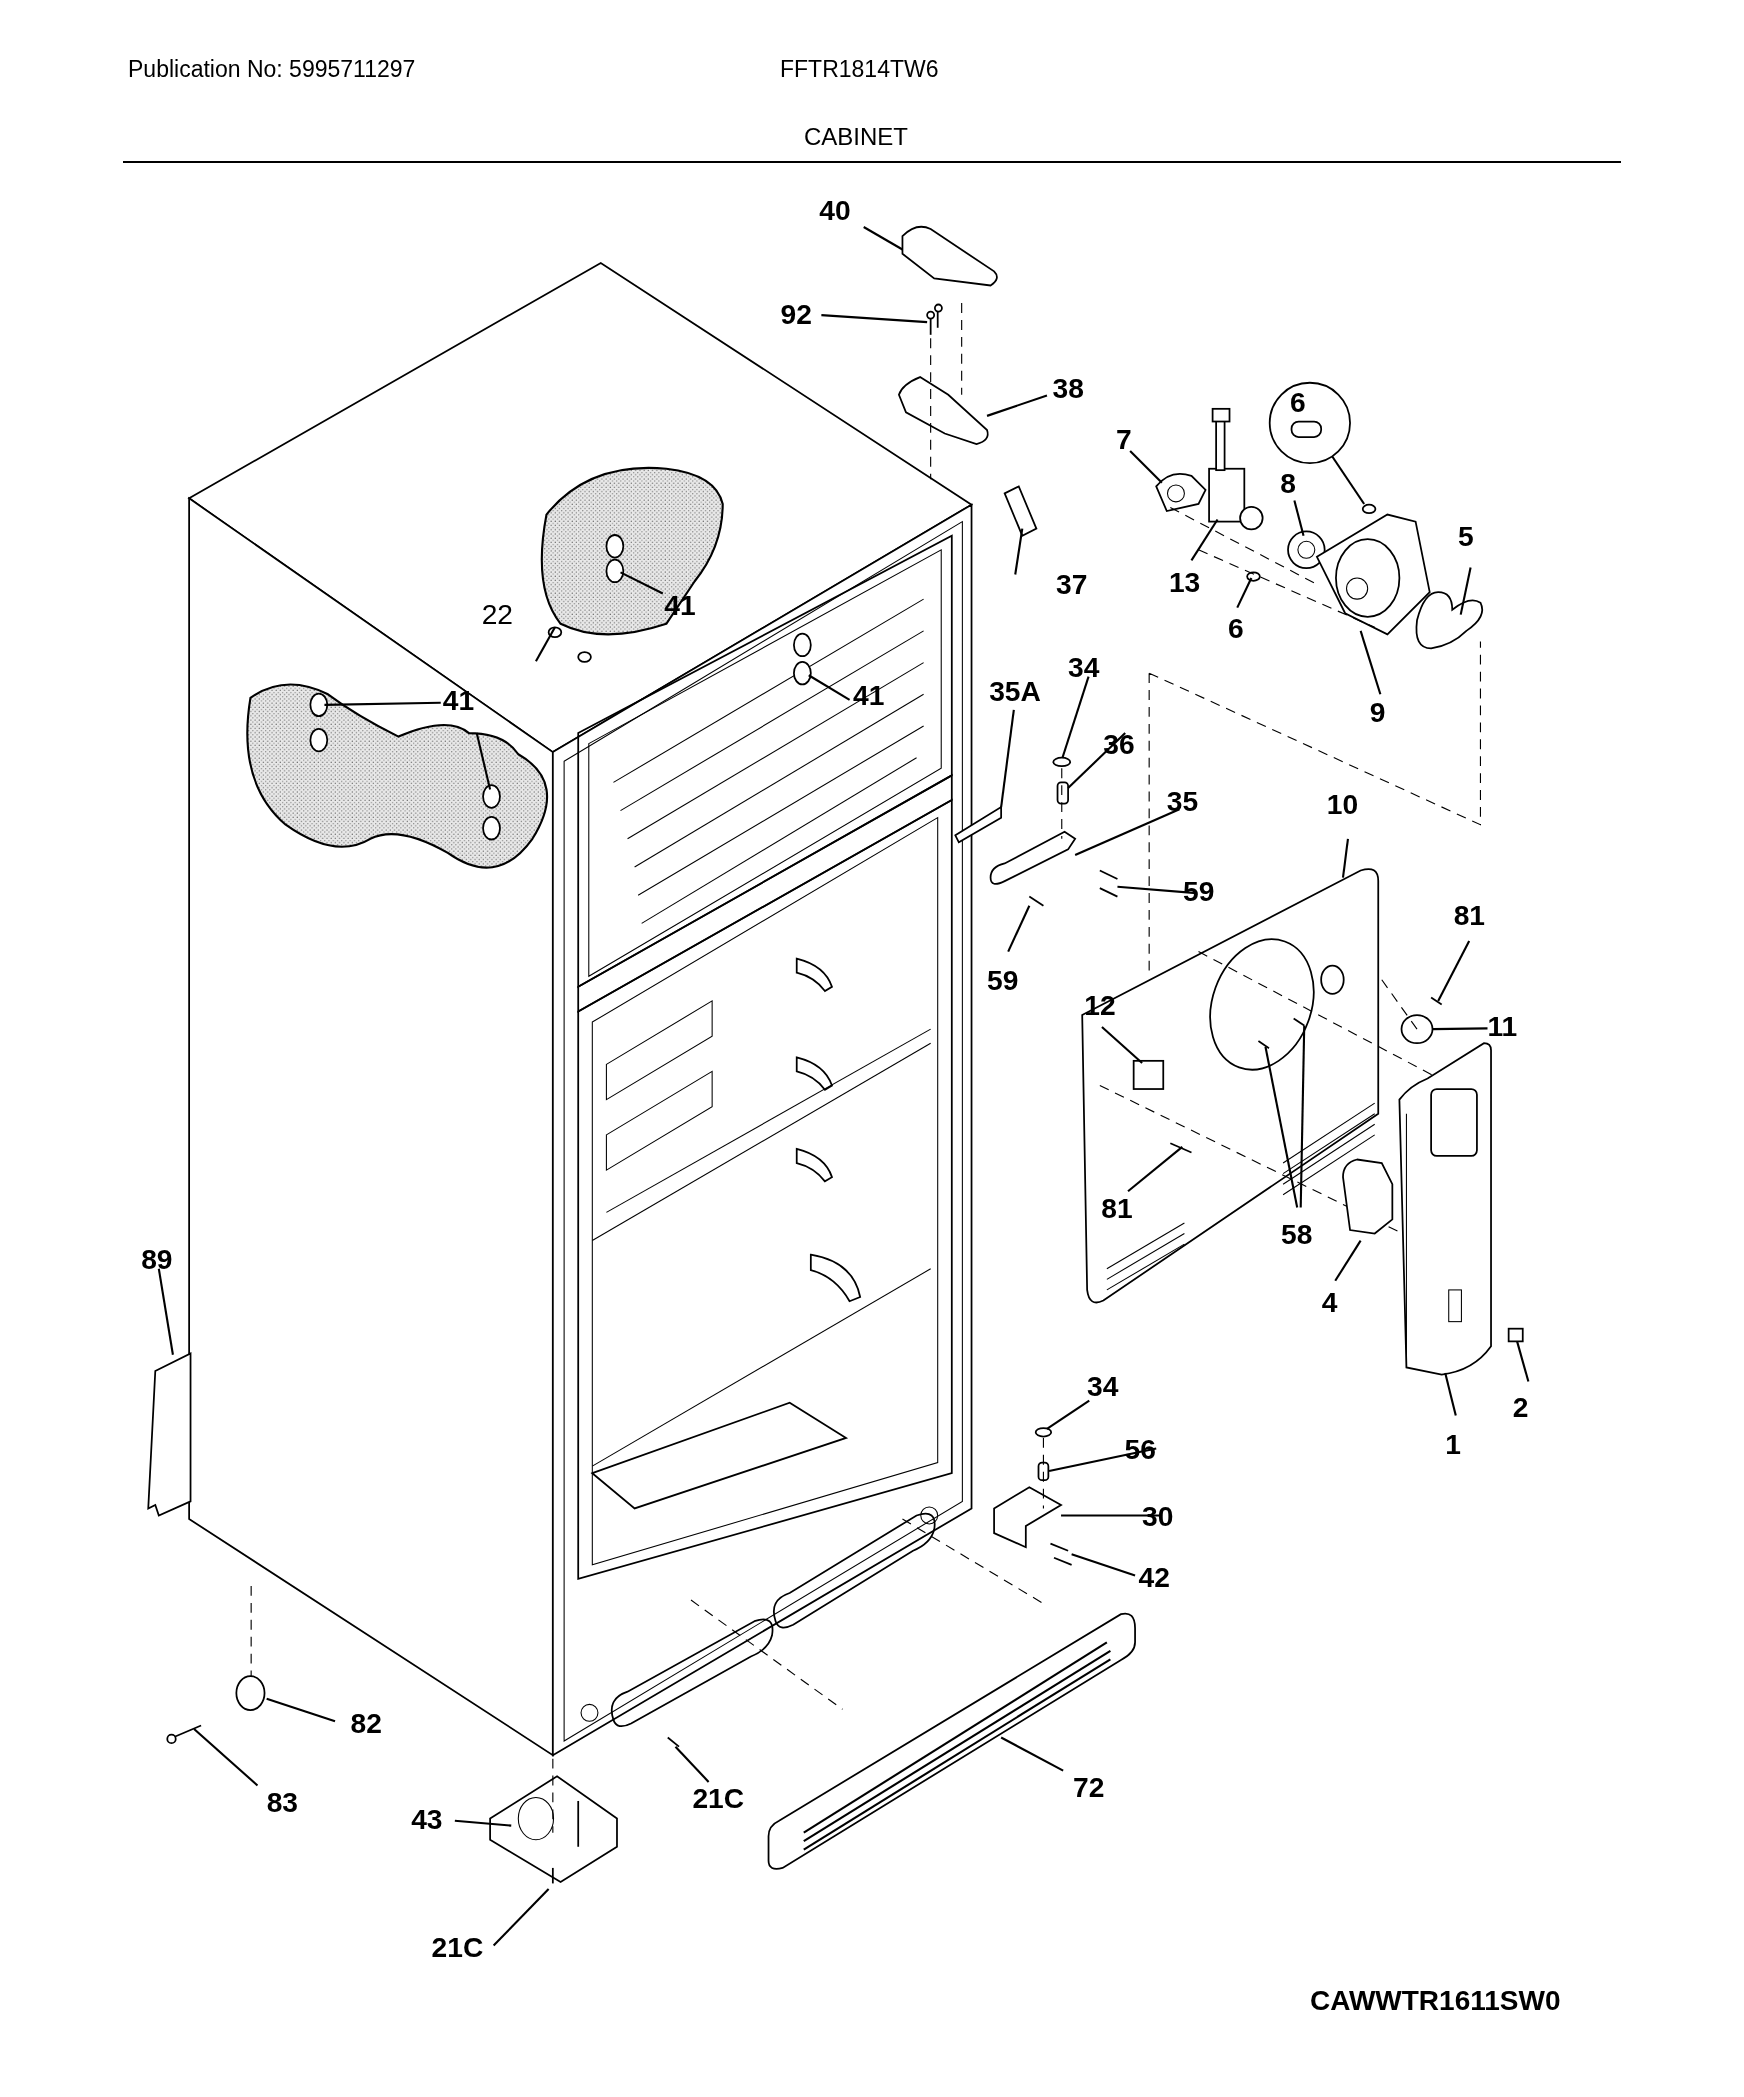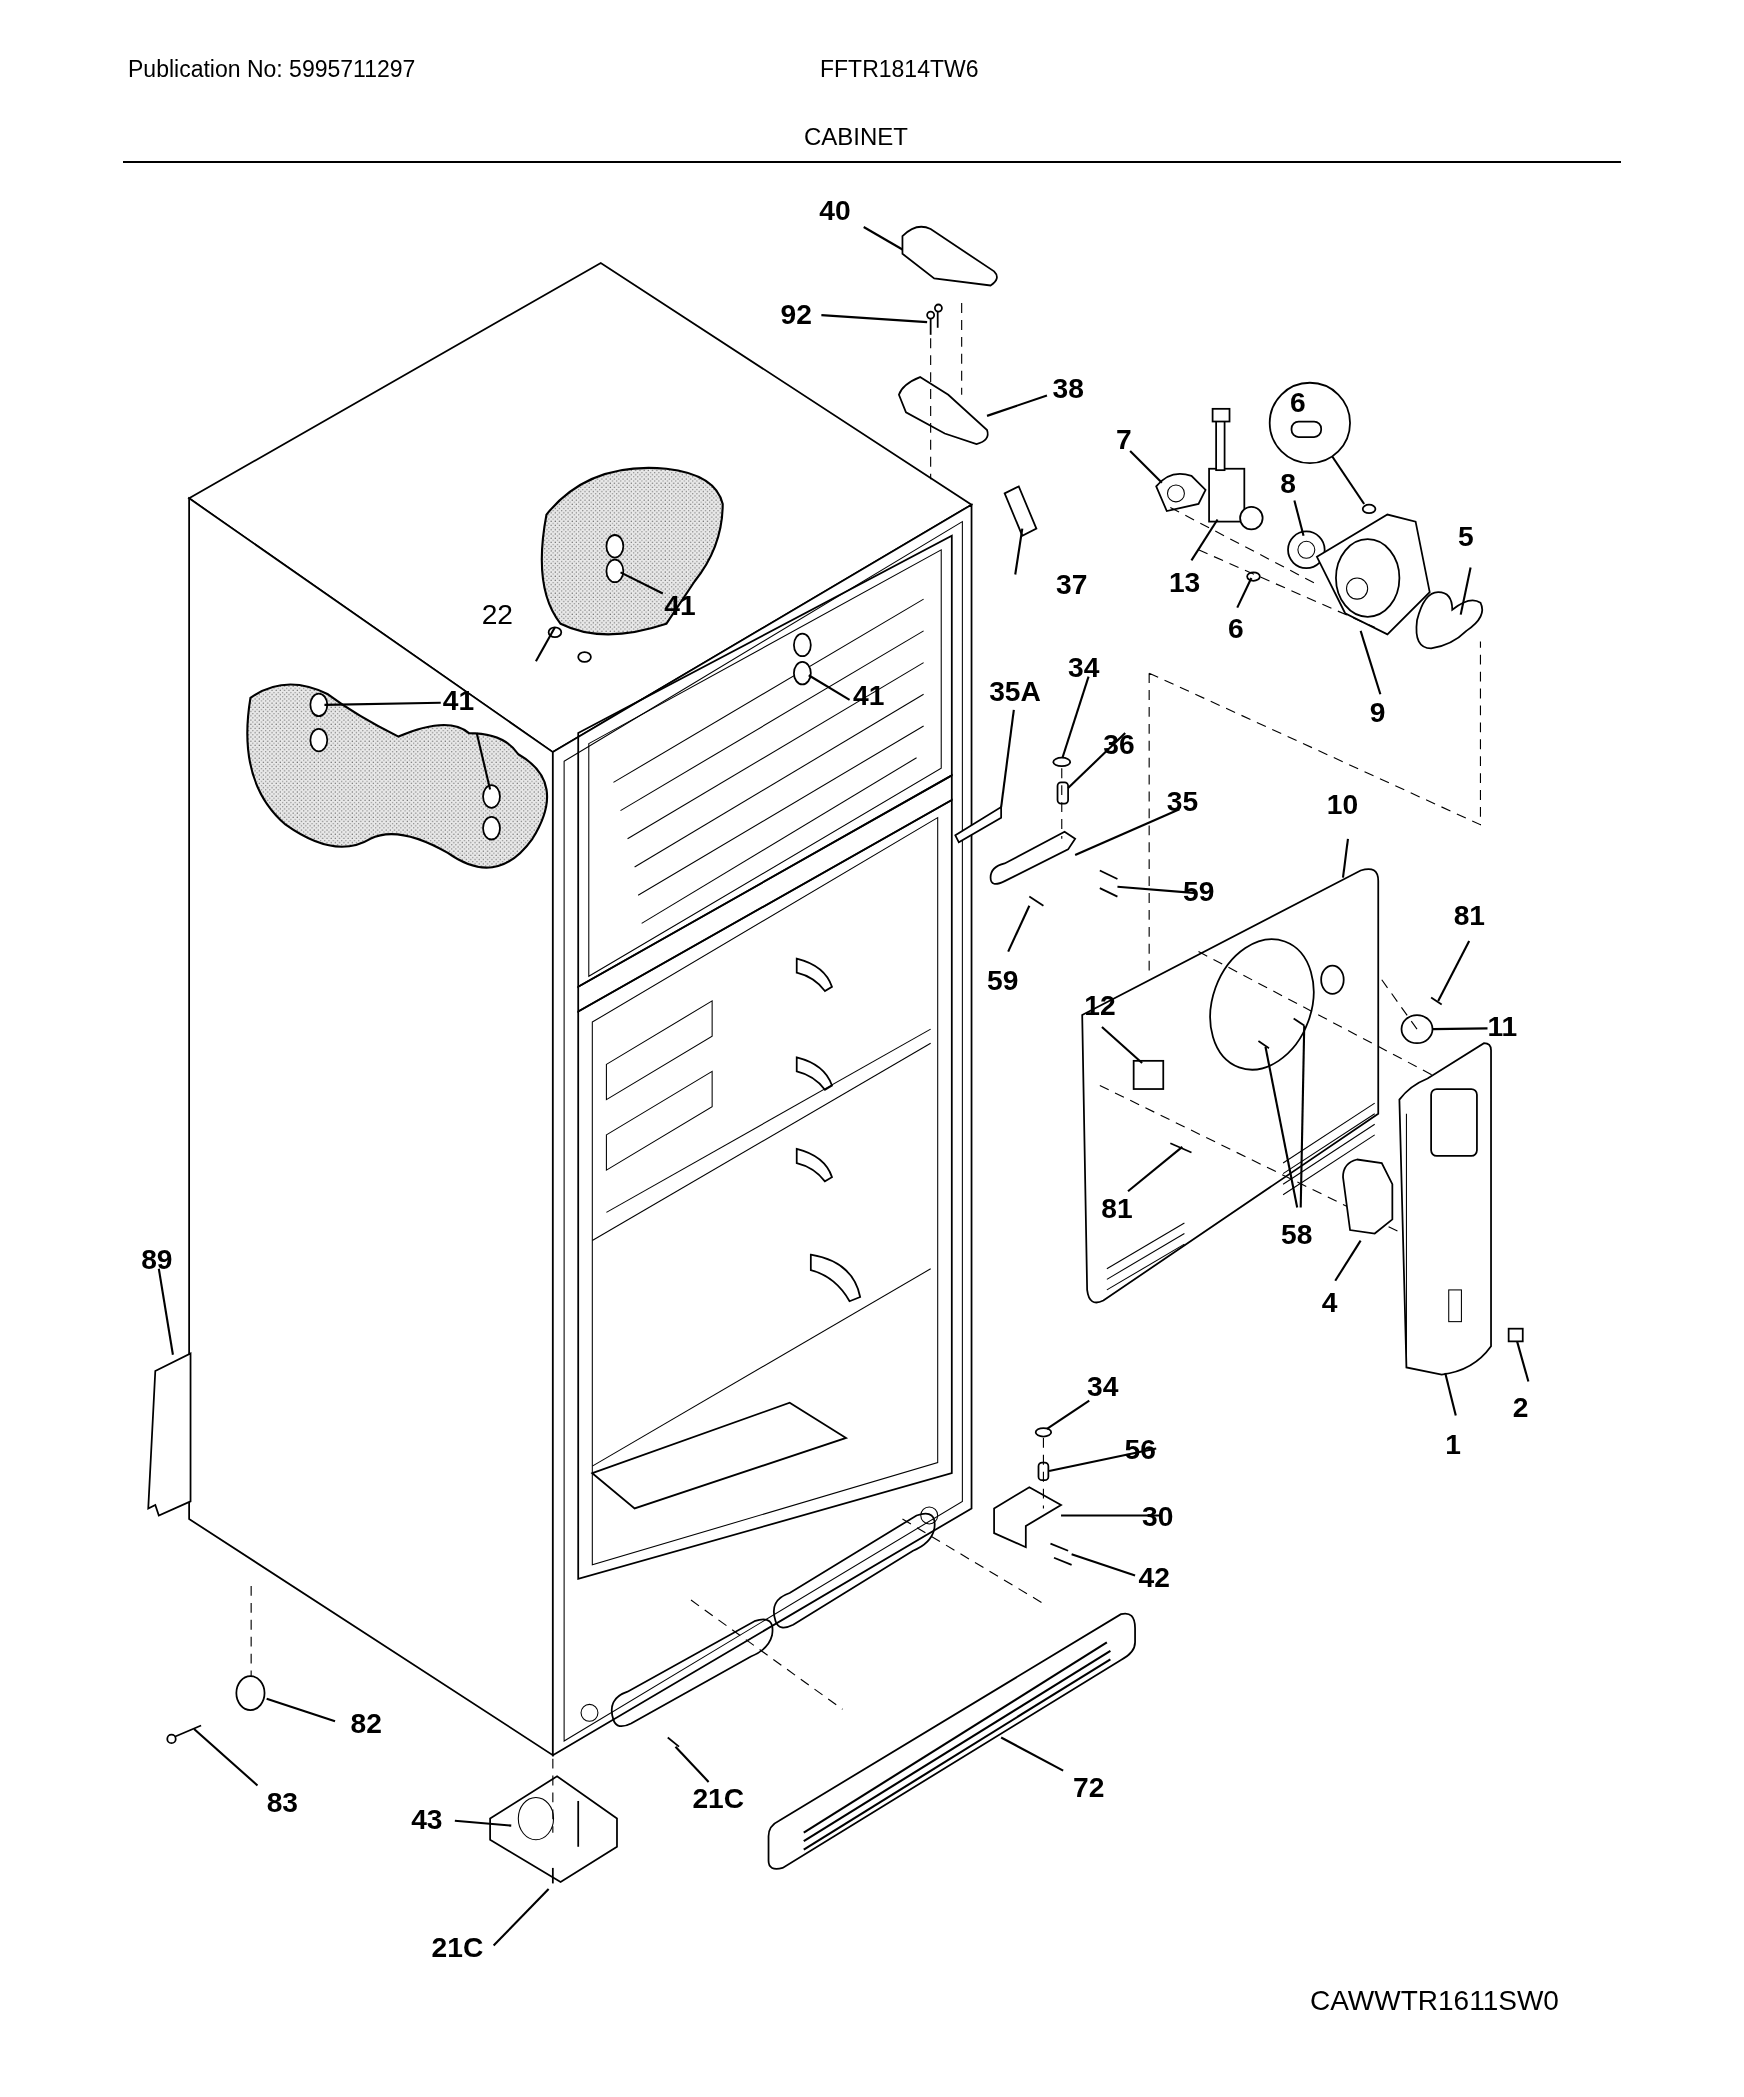--- a/index.html
+++ b/index.html
@@ -1,22 +1,22 @@
 <!DOCTYPE html>
 <html style="font-size:11.3px"><head>
 <meta charset="utf-8">
 <style>
   html, body { margin:0; padding:0; background:#ffffff; }
   body { width:1745px; height:2097px; position:relative; overflow:hidden; font-family:"Liberation Sans", sans-serif; color:#000; }
   .hdr { position:absolute; font-size:23px; white-space:nowrap; }
   #pub { left:128px; top:56px;text-align:center; }
-  #model { left:780px; top:56px;margin-left:40px; }
+  #model { left:780px; top:56px; }
   #title { left:804px; top:123px; font-weight:normal; font-size:24px; }
   #rule { position:absolute; left:123px; top:161px; width:1498px; height:2.1px; background:#000; }
-  #footer { position:absolute; left:1310px; top:1985px; font-size:28px; font-weight:normal; white-space:nowrap; }
+  #footer { position:absolute; left:1310px; top:1985px; font-size:28px; font-weight:bold; white-space:nowrap; }
   svg#diagram { position:absolute; left:0; top:0; }
   .ln { fill:none; stroke:#000; stroke-width:2.5; }
   .thin { fill:none; stroke:#000; stroke-width:1.5; }
   .dash { fill:none; stroke:#000; stroke-width:1.6; stroke-dasharray:14 10; }
   .lead { fill:none; stroke:#000; stroke-width:3; }
   .part { fill:#fff; stroke:#000; stroke-width:2.5; }
   .foam { fill:url(#stip); stroke:#000; stroke-width:3; }
   .grill { fill:none; stroke:#000; stroke-width:3; }
   .lbl { font-family:"Liberation Sans", sans-serif; font-weight:bold; font-size:40px; fill:#000; }
   .lbl-light { font-family:"Liberation Sans", sans-serif; font-weight:normal; font-size:40px; fill:#000; }

